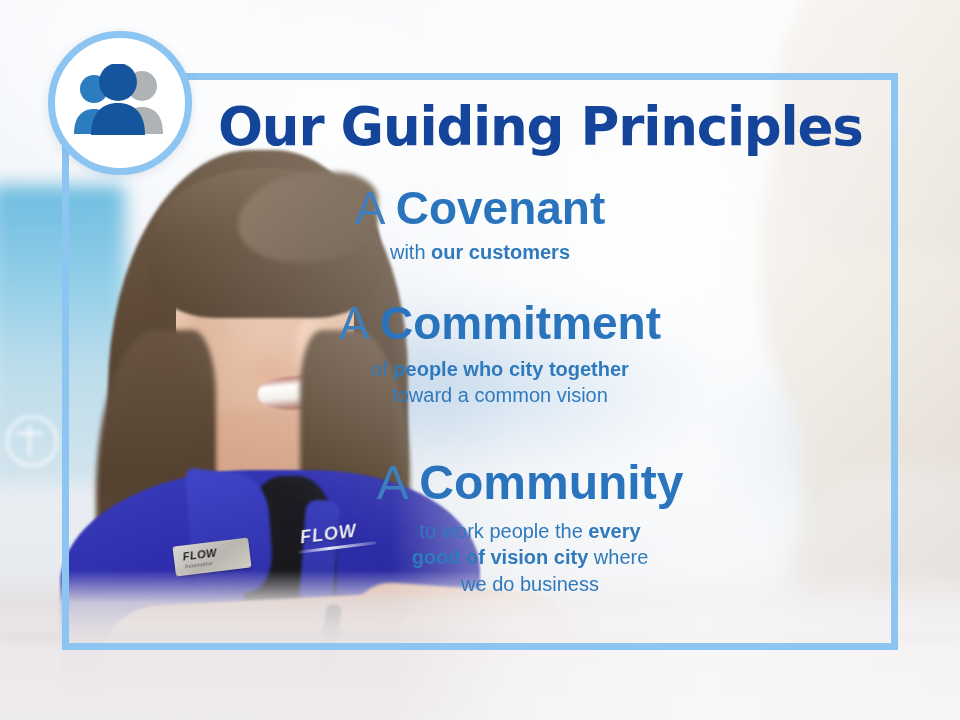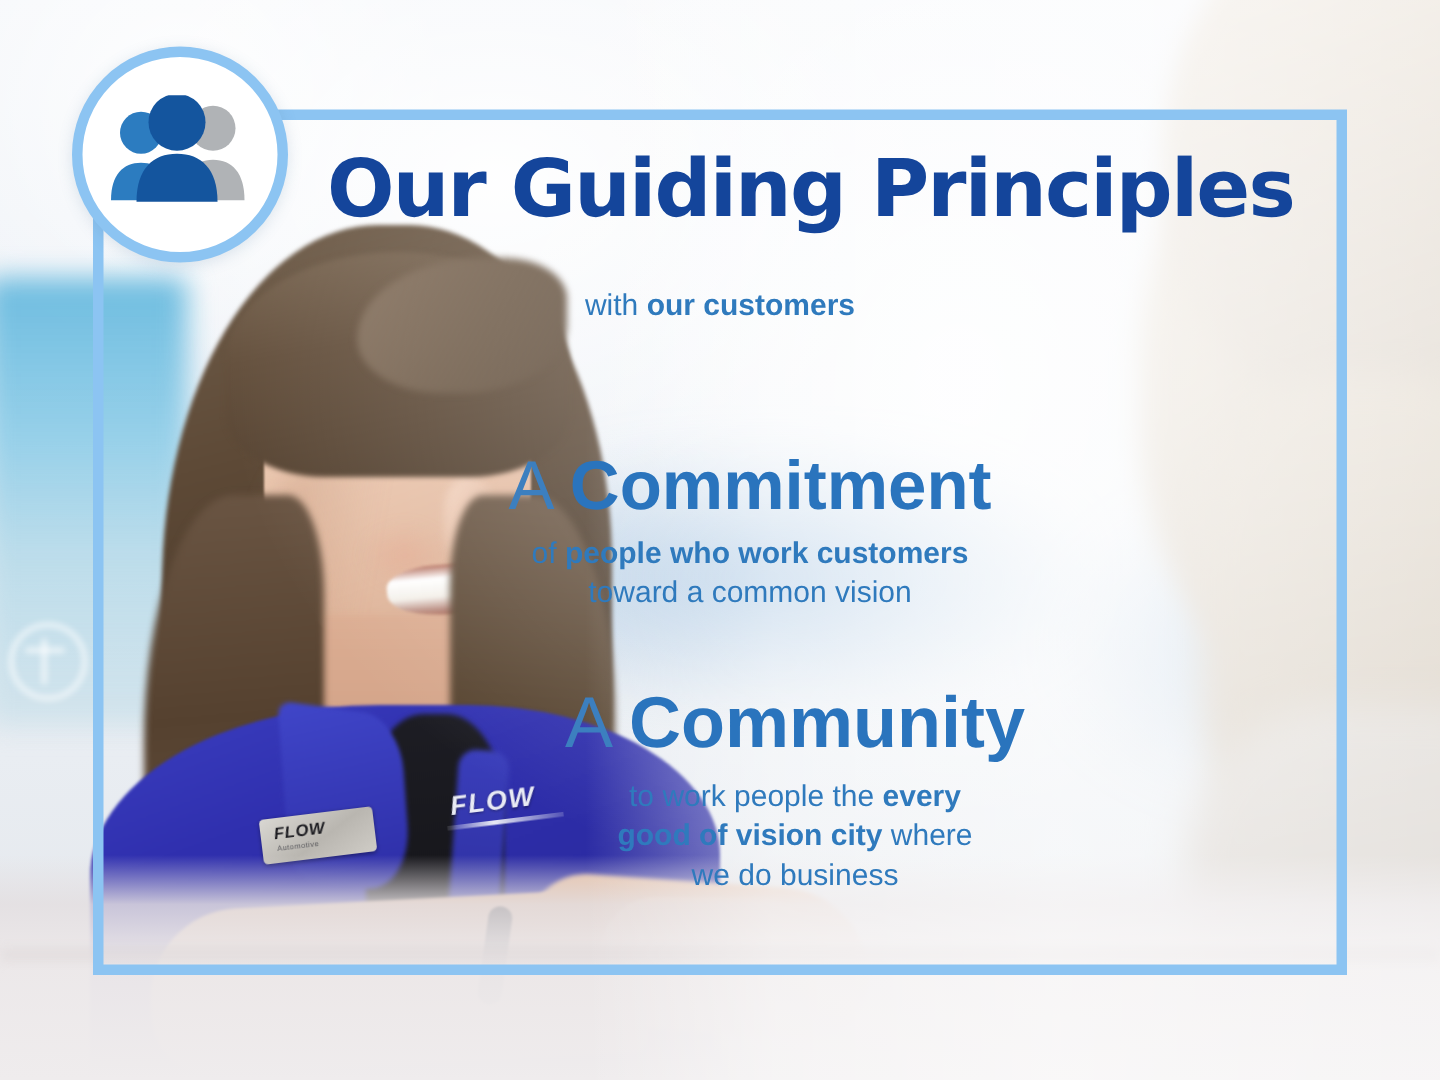--- a/index.html
+++ b/index.html
@@ -437,35 +437,39 @@
 
         <circle cx="52" cy="18" r="19" fill="#14559e"></circle>
         <path d="M25 71 C25 49 36 39 52 39 C68 39 79 49 79 71 Z" fill="#14559e"></path>
       </svg>
     </span>
   </div>
 
   <div class="title">Our Guiding Principles</div>
 
   <div class="principle" id="block-covenant">
+    <div class="p-head">
+      <span class="art">A </span>
+      <span class="word">Covenant</span>
+    </div>
     <div class="p-sub">
       <span class="sub-line">
         <span>with </span><b>our customers</b>
       </span>
     </div>
   </div>
 
   <div class="principle" id="block-community">
     <div class="p-head">
       <span class="art">A </span>
       <span class="word">Commitment</span>
     </div>
     <div class="p-sub">
       <span class="sub-line">
-        <span>of </span><b>people who work customers</b>
+        <span>of </span><b>people who city together</b>
       </span>
       <span class="sub-line">toward a common vision</span>
     </div>
   </div>
 
   <div class="principle" id="block-commitment">
     <div class="p-head">
       <span class="art">A </span>
       <span class="word">Community</span>
     </div>

